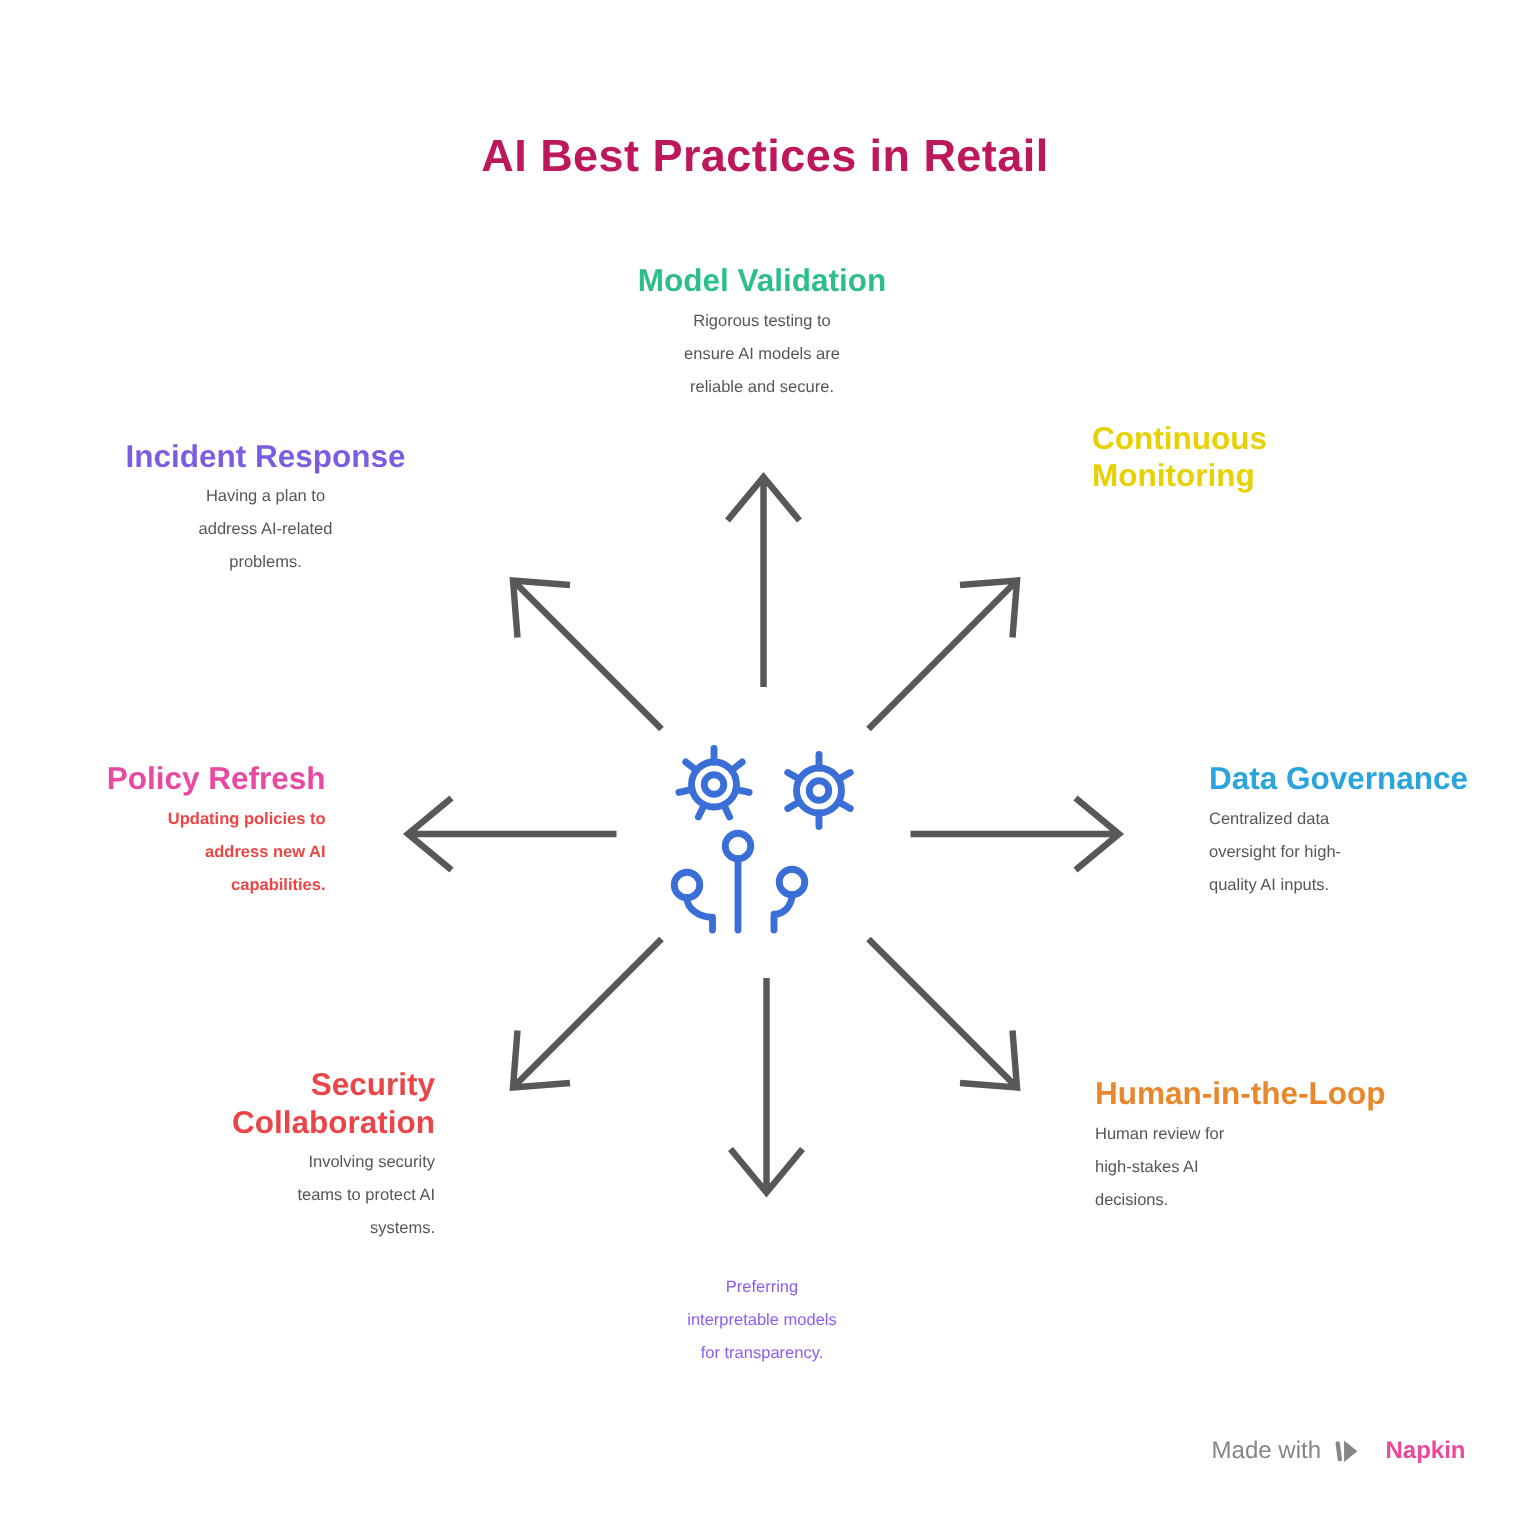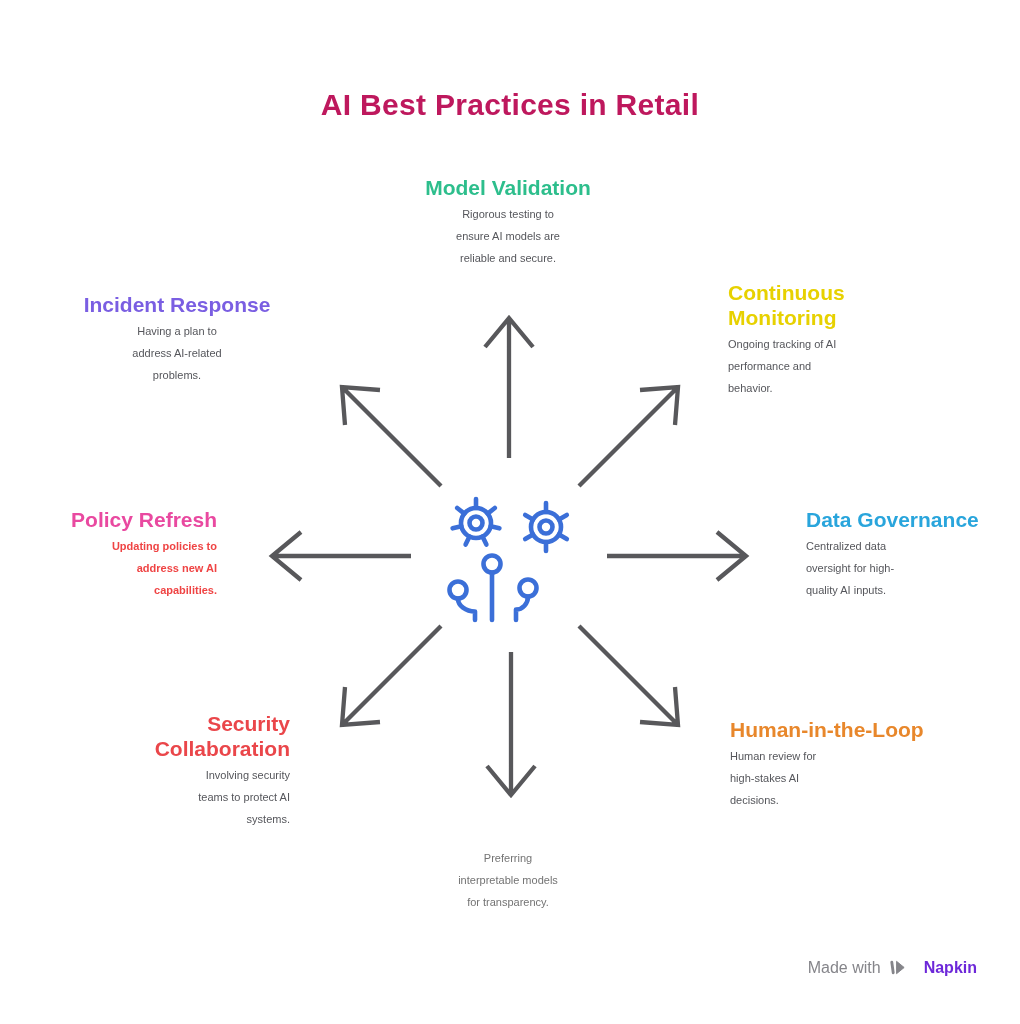--- a/index.html
+++ b/index.html
@@ -102,41 +102,38 @@
   <section class="node n-model-validation">
     <h2 class="node-title" style="color: rgb(45, 190, 140);">Model Validation</h2>
     <p class="node-desc" style="color: rgb(85, 86, 91);">Rigorous testing to
 ensure AI models are
 reliable and secure.</p>
   </section>
 
   <section class="node n-continuous-monitoring">
     <h2 class="node-title" style="color: rgb(231, 209, 0);">Continuous
 Monitoring</h2>
-    <p class="node-desc" style="color: rgb(85, 86, 91);">Ongoing tracking of AI
-performance and
-behavior.</p>
   </section>
 
   <section class="node n-data-governance">
     <h2 class="node-title" style="color: rgb(41, 165, 220);">Data Governance</h2>
     <p class="node-desc" style="color: rgb(85, 86, 91);">Centralized data
 oversight for high-
 quality AI inputs.</p>
   </section>
 
   <section class="node n-human-in-the-loop">
     <h2 class="node-title" style="color: rgb(232, 135, 43);">Human-in-the-Loop</h2>
     <p class="node-desc" style="color: rgb(85, 86, 91);">Human review for
 high-stakes AI
 decisions.</p>
   </section>
 
   <section class="node n-explainable-ai">
-    <p class="node-desc" style="color: #737373;">Preferring
+    <p class="node-desc" style="color: #8b5cf6;">Preferring
 interpretable models
 for transparency.</p>
   </section>
 
   <section class="node n-security-collaboration">
     <h2 class="node-title" style="color: rgb(234, 70, 74);">Security
 Collaboration</h2>
     <p class="node-desc" style="color: rgb(85, 86, 91);">Involving security
 teams to protect AI
 systems.</p>
@@ -157,16 +154,16 @@
   </section>
 
   <a class="footer">
     <span class="footer-made" style="color: rgb(133, 133, 138);">Made with</span>
     <svg width="19" height="19" viewBox="0 0 20 20" xmlns="http://www.w3.org/2000/svg" aria-hidden="true">
       <g style="stroke: rgb(133, 133, 138); fill: rgb(133, 133, 138);">
         <path d="M4,4.5 L5.5,15.5" stroke-width="3" fill="none" stroke-linecap="round"></path>
         <path d="M9,3.5 L17,10 L9,16.5 Z" stroke-width="1"></path>
       </g>
     </svg>
-    <span class="footer-brand" style="color: #6d28d9; padding-left: 10px;">Napkin</span>
+    <span class="footer-brand" style="color: #ec4899; padding-left: 10px;">Napkin</span>
   </a>
 
 </div>
 
 </body></html>

